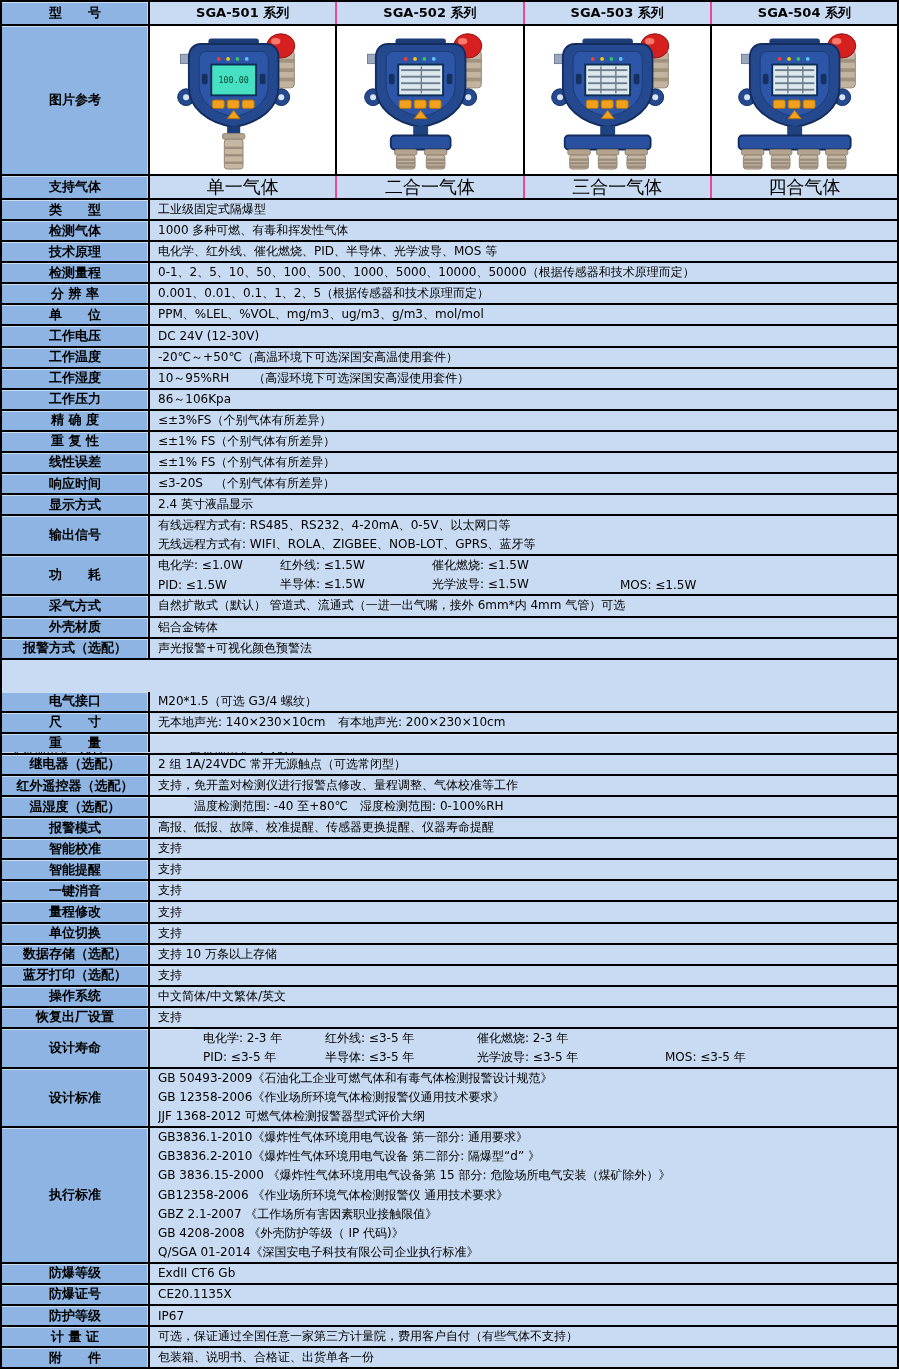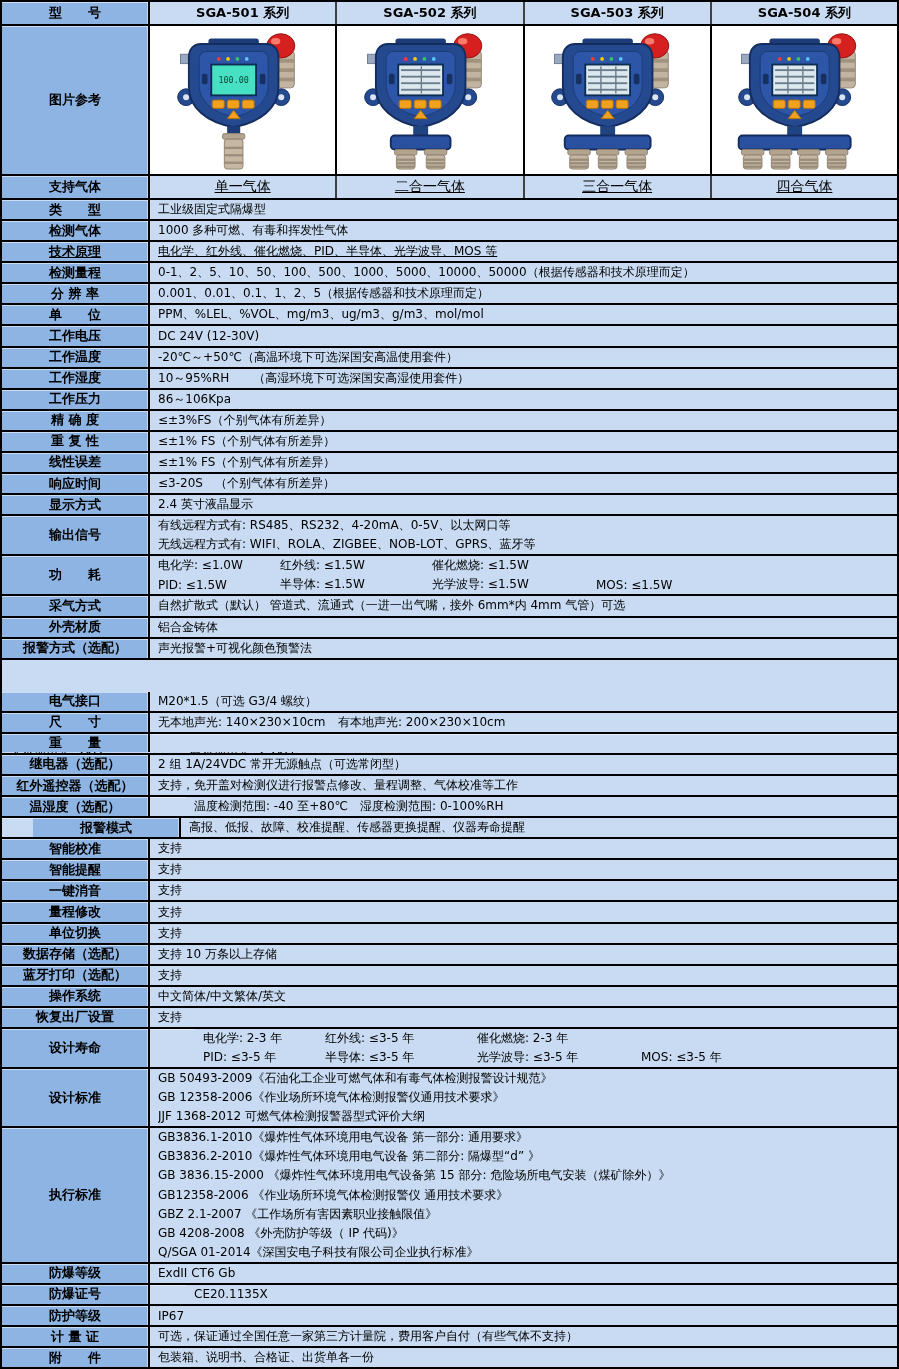--- a/index.html
+++ b/index.html
@@ -11,44 +11,44 @@
   .row{display:flex;border-bottom:2px solid #000;box-shadow:inset 0 1px 0 rgba(255,255,255,.55);min-height:0;}
   .table > .row:last-child, .specs > .row:last-child{border-bottom:none;}
   .cell{box-sizing:border-box;min-width:0;overflow:hidden;}
   .lbl{
     width:148px;flex:none;background:#8DB4E2;border-right:2px solid #000;
     display:flex;align-items:center;justify-content:center;text-align:center;
     font-weight:bold;font-size:13px;white-space:pre;
     box-shadow:inset 0 1px 0 rgba(255,255,255,.55), inset -1px 0 0 rgba(255,255,255,.45);
   }
   .hcell,.gcell{
-    flex:1;background:#C8DBF2;border-right:2px solid #404040;
+    flex:1;background:#C8DBF2;border-right:2px solid #ec4899;
     display:flex;align-items:center;justify-content:center;
     font-weight:bold;font-size:13px;white-space:pre;
   }
-  .gcell{font-weight:normal;font-size:14px;text-decoration:underline;}
+  .gcell{font-weight:normal;font-size:18px;}
   .row .hcell:last-child,.row .gcell:last-child,.row .icell:last-child{border-right:none;}
   .icell{
     flex:1;background:#ffffff;border-right:2px solid #000;
     display:flex;align-items:center;justify-content:center;
   }
   .header-row{height:22px;flex:none;}
   .image-row{height:148px;flex:none;}
   .gas-row{height:22px;flex:none;}
   .specs{flex:1;display:flex;flex-direction:column;min-height:0;}
   .spec-row{flex-basis:0;}
   .val{
     flex:1;background:#C8DBF2;display:flex;flex-direction:column;justify-content:space-around;
     padding:0 4px 0 8px;font-size:12px;box-sizing:border-box;min-width:0;
   }
   .line{flex:1;display:flex;align-items:center;white-space:pre;overflow:hidden;}
   .seg{white-space:pre;flex:none;}
   .seg.full{flex:1;}
   .seg.t0{width:180px;} .seg.t1{flex:1;}
-  .seg.g0{width:122px;} .seg.g1{width:152px;} .seg.g2{width:164px;} .seg.g3{flex:1;}
+  .seg.g0{width:122px;} .seg.g1{width:152px;} .seg.g2{width:164px;} .seg.g3{flex:1;margin-left:24px;}
   .dev{display:flex;align-items:center;justify-content:center;}
 </style>
 </head>
 <body>
 
 <div class="table">
 
   <div class="row header-row">
     <div class="lbl cell">型　　号</div>
     <div class="hcell cell">SGA-501 系列</div>
@@ -286,21 +286,21 @@
         <div class="val cell">
           <div class="line"><span class="seg full">工业级固定式隔爆型</span></div>
         </div>
       </div>
       <div class="row spec-row" style="flex-grow: 1;">
         <div class="lbl cell">检测气体</div>
         <div class="val cell">
           <div class="line"><span class="seg full">1000 多种可燃、有毒和挥发性气体</span></div>
         </div>
       </div>
-      <div class="row spec-row" style="flex-grow: 1; text-decoration: underline;">
+      <div class="row spec-row" style="flex-grow: 1;">
         <div class="lbl cell">技术原理</div>
         <div class="val cell">
           <div class="line"><span class="seg full">电化学、红外线、催化燃烧、PID、半导体、光学波导、MOS 等</span></div>
         </div>
       </div>
       <div class="row spec-row" style="flex-grow: 1;">
         <div class="lbl cell">检测量程</div>
         <div class="val cell">
           <div class="line"><span class="seg full">0-1、2、5、10、50、100、500、1000、5000、10000、50000（根据传感器和技术原理而定）</span></div>
         </div>
@@ -432,21 +432,21 @@
         <div class="val cell">
           <div class="line"><span class="seg full">支持，免开盖对检测仪进行报警点修改、量程调整、气体校准等工作</span></div>
         </div>
       </div>
       <div class="row spec-row" style="flex-grow: 1; gap: 36px;">
         <div class="lbl cell">温湿度（选配）</div>
         <div class="val cell">
           <div class="line"><span class="seg full">温度检测范围: -40 至+80℃　湿度检测范围: 0-100%RH</span></div>
         </div>
       </div>
-      <div class="row spec-row" style="flex-grow: 1; padding-left: 31px;">
+      <div class="row spec-row" style="flex-grow: 1;">
         <div class="lbl cell">报警模式</div>
         <div class="val cell">
           <div class="line"><span class="seg full">高报、低报、故障、校准提醒、传感器更换提醒、仪器寿命提醒</span></div>
         </div>
       </div>
       <div class="row spec-row" style="flex-grow: 1;">
         <div class="lbl cell">智能校准</div>
         <div class="val cell">
           <div class="line"><span class="seg full">支持</span></div>
         </div>
@@ -525,21 +525,21 @@
           <div class="line"><span class="seg full">GB 4208-2008 《外壳防护等级（ IP 代码)》</span></div>
           <div class="line"><span class="seg full">Q/SGA 01-2014《深国安电子科技有限公司企业执行标准》</span></div>
         </div>
       </div>
       <div class="row spec-row" style="flex-grow: 1;">
         <div class="lbl cell">防爆等级</div>
         <div class="val cell">
           <div class="line"><span class="seg full">ExdII CT6 Gb</span></div>
         </div>
       </div>
-      <div class="row spec-row" style="flex-grow: 1; gap: 36px;">
+      <div class="row spec-row" style="flex-grow: 1;">
         <div class="lbl cell">防爆证号</div>
         <div class="val cell">
           <div class="line"><span class="seg full">CE20.1135X</span></div>
         </div>
       </div>
       <div class="row spec-row" style="flex-grow: 1;">
         <div class="lbl cell">防护等级</div>
         <div class="val cell">
           <div class="line"><span class="seg full">IP67</span></div>
         </div>

